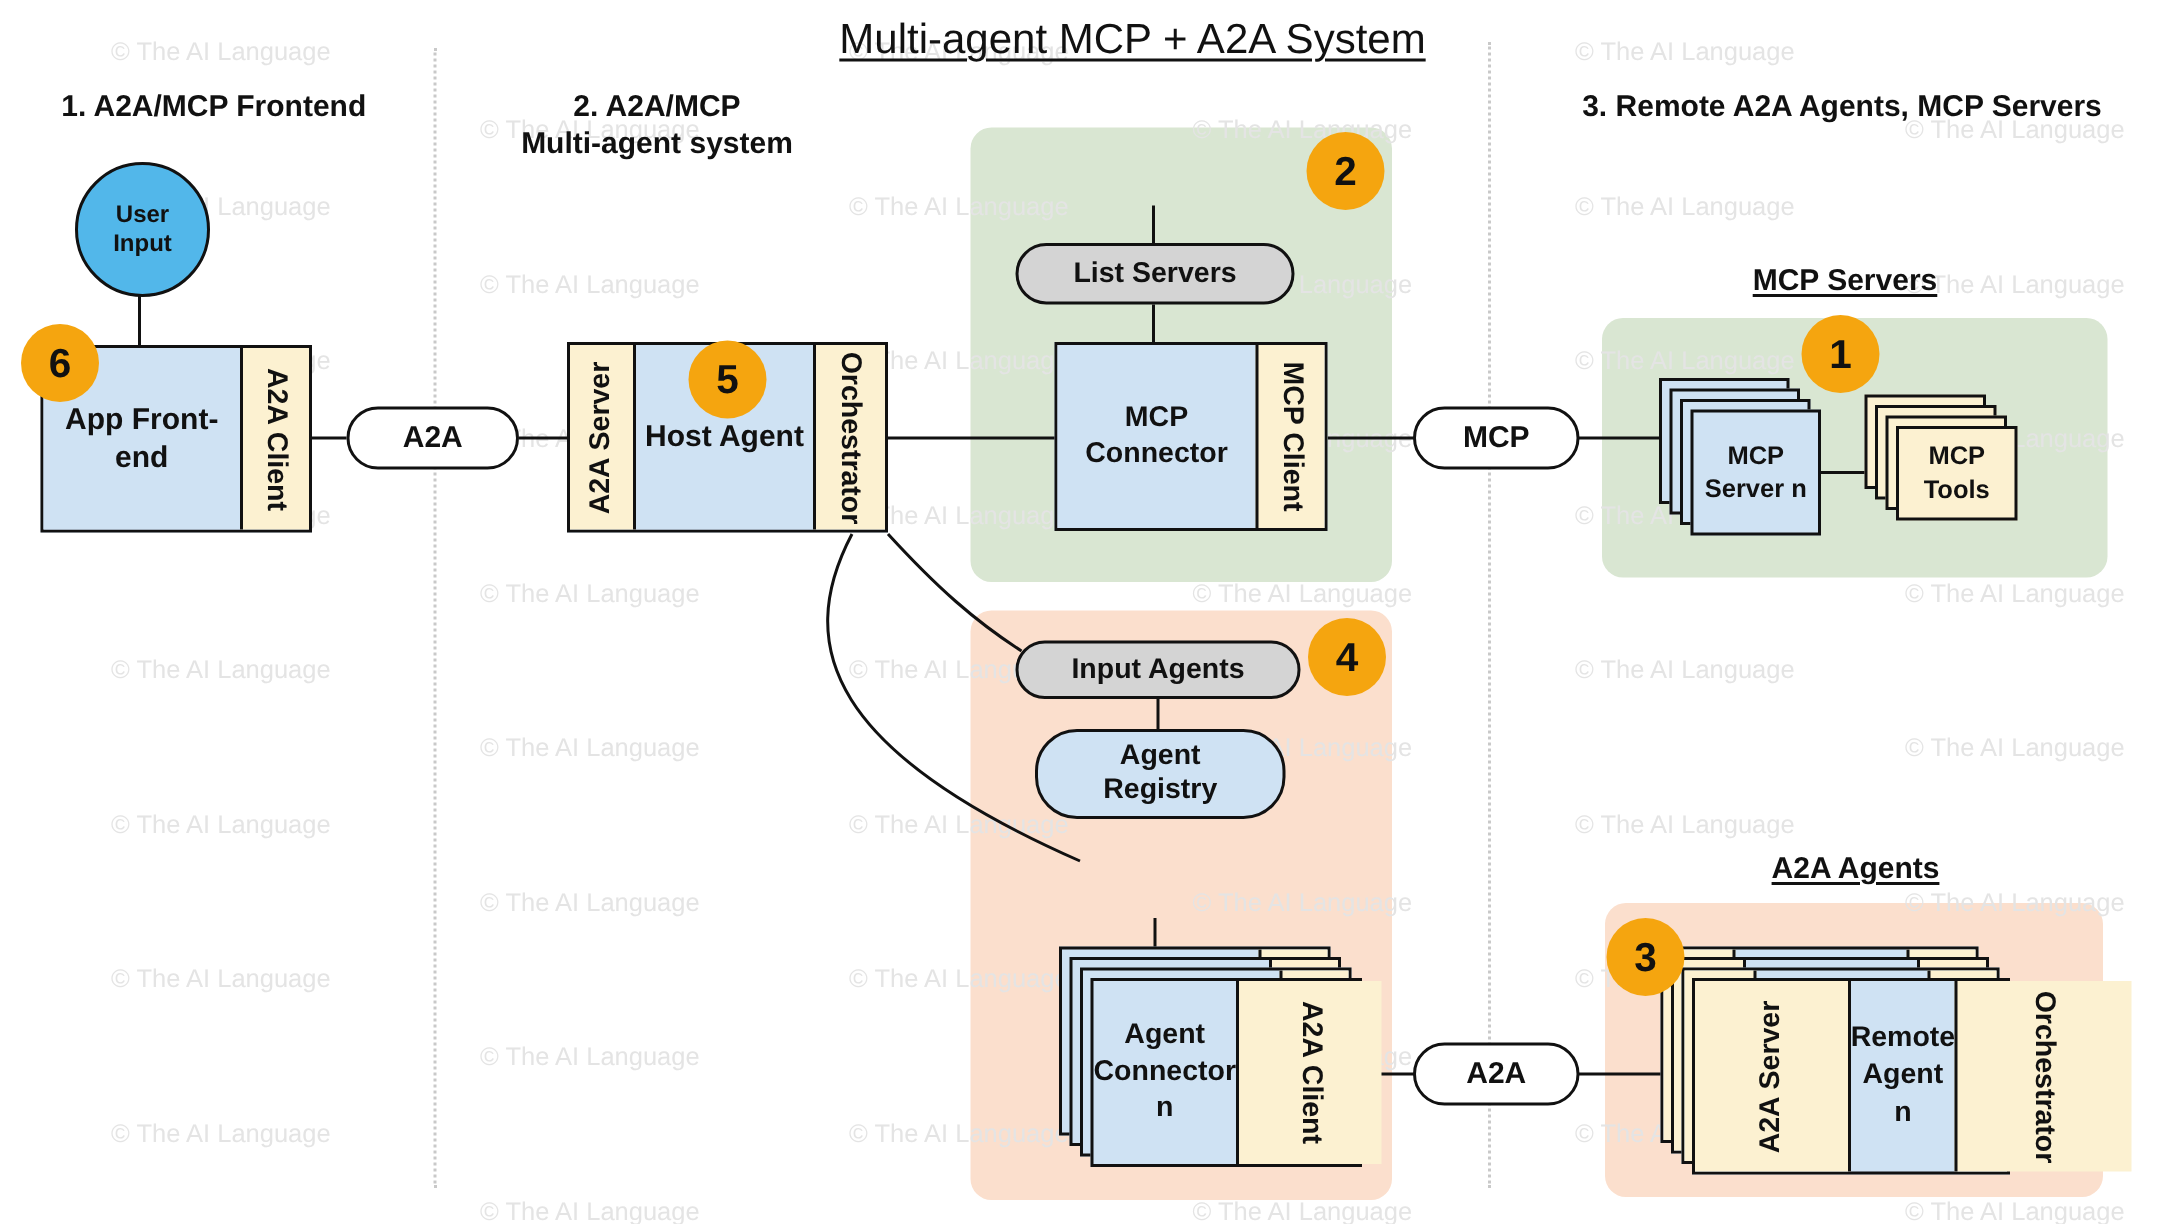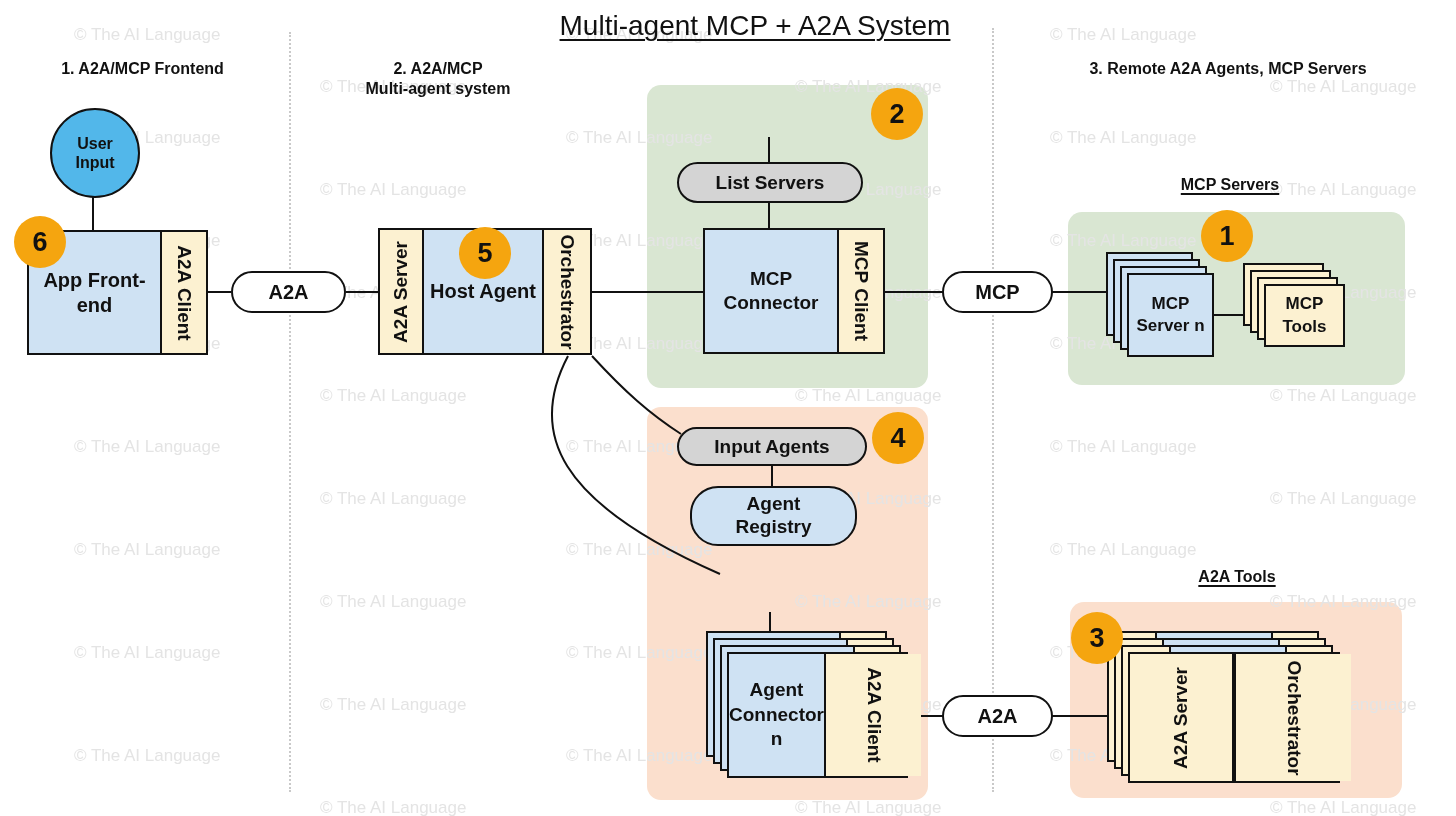--- a/index.html
+++ b/index.html
@@ -14,21 +14,21 @@
   #wires   { position:absolute; left:0; top:0; z-index:3; }
   .shape   { position:absolute; z-index:4; }
   .badge   { position:absolute; z-index:5; width:52px; height:52px; border-radius:50%;
              background:var(--orange); display:flex; align-items:center; justify-content:center;
              font-size:27px; font-weight:700; }
 
   .divider { position:absolute; z-index:1; width:0; border-left:2px dotted #c9c9c9; }
 
   [data-bind] { white-space:pre-line; }
 
-  .heading { position:absolute; z-index:4; font-weight:700; font-size:16px; text-align:center; line-height:1.25; }
+  .heading { position:absolute; z-index:4; font-weight:700; font-size:20px; text-align:center; line-height:1.25; }
   .title   { position:absolute; z-index:4; left:425px; top:10px; width:660px; text-align:center;
              font-weight:400; font-size:28px; text-decoration:underline; text-decoration-thickness:2px; text-underline-offset:4px; }
   .subhead { text-decoration:underline; text-decoration-thickness:2px; text-underline-offset:3px; }
 
   .pill { border:2px solid var(--ink); border-radius:21px; display:flex; align-items:center; justify-content:center;
           font-weight:700; font-size:19px; background:#fff; text-align:center; }
   .pill.blue { background:var(--blue); }
   .pill.gray { background:var(--gray); }
 
   .circle-node { border-radius:50%; border:2.5px solid var(--ink); background:var(--userblue);
@@ -136,21 +136,21 @@
       <path d="M1052 716 H1130"></path>
     </g>
   </svg>
 
   <div class="title" data-bind="title">Multi-agent MCP + A2A System</div>
   <div class="heading" data-bind="sections.frontend.heading" style="left:0px; top:59px; width:285px;">1. A2A/MCP Frontend</div>
   <div class="heading" data-bind="sections.multiagent.heading" style="left:298px; top:59px; width:280px;">2. A2A/MCP
 Multi-agent system</div>
   <div class="heading" data-bind="sections.remote.heading" style="left:1000px; top:59px; width:456px;">3. Remote A2A Agents, MCP Servers</div>
   <div class="heading subhead" data-bind="sections.mcp_servers.heading" style="left:1080px; top:175px; width:300px;">MCP Servers</div>
-  <div class="heading subhead" data-bind="sections.a2a_agents.heading" style="left:1087px; top:567px; width:300px;">A2A Tools</div>
+  <div class="heading subhead" data-bind="sections.a2a_agents.heading" style="left:1087px; top:567px; width:300px;">A2A Agents</div>
 
   <div class="shape circle-node" style="left:50px; top:108px; width:90px; height:90px;">
     <span data-bind="nodes.user_input">User
 Input</span>
   </div>
 
   <div class="shape combo" style="left:27px; top:230px; width:181px; height:125px;">
     <div class="main" style="font-size:20px;">
         <span data-bind="nodes.app_frontend">App Front-
 end</span>
@@ -260,20 +260,22 @@
     </div>
     <div class="layer flexy" style="left:14px; top:14px; width:212px; height:131px;">
       <div style="flex:0 0 48px; background:var(--cream); border-right:2px solid var(--ink);"></div>
       <div style="flex:1 1 auto;"></div>
       <div style="flex:0 0 46px; background:var(--cream); border-left:2px solid var(--ink);"></div>
     </div>
     <div class="layer flexy" style="left:21px; top:21px; width:212px; height:131px;">
       <div class="ccw" style="flex:0 0 48px; background:var(--cream); border-right:2px solid var(--ink); display:flex; align-items:center; justify-content:center;">
         <span class="vtext" data-bind="nodes.a2a_server">A2A Server</span>
       </div>
+      <div class="label" data-bind="nodes.remote_agent_n" style="flex:1 1 auto; font-size:19px;">Remote
+Agent n</div>
       <div class="cw" style="flex:0 0 46px; background:var(--cream); border-left:2px solid var(--ink); display:flex; align-items:center; justify-content:center;">
         <span class="vtext" data-bind="nodes.orchestrator">Orchestrator</span>
       </div>
     </div>
   </div>
 
   <div class="badge" style="left:1201px; top:210px;">
       <span data-bind="badges.n1">1</span>
     </div>
   <div class="badge" style="left:871px; top:88px;">

